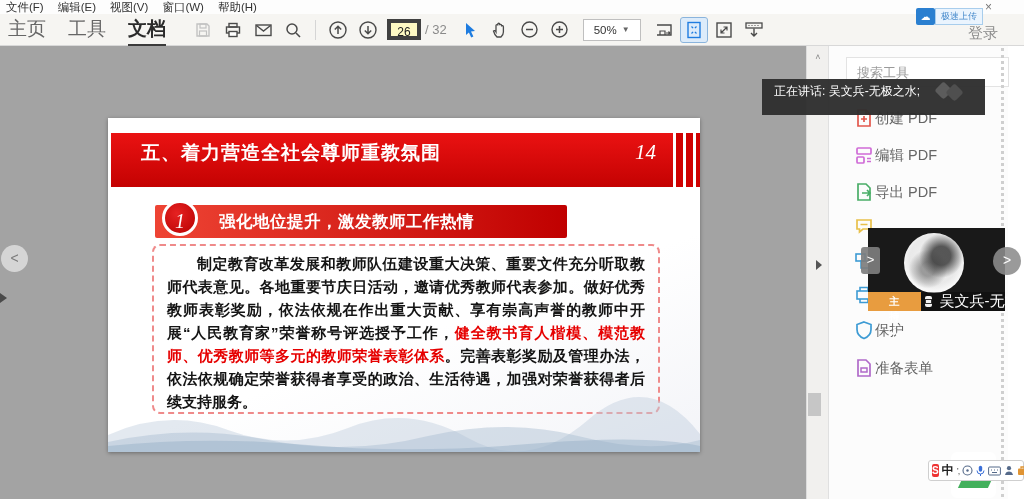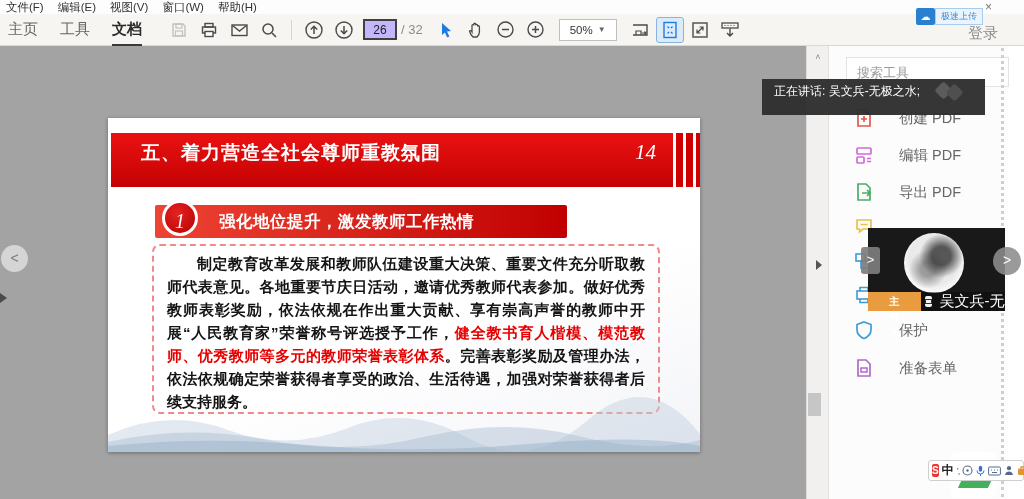--- a/index.html
+++ b/index.html
@@ -10,28 +10,28 @@
   #menubar { position:absolute; left:0; top:0; width:1024px; height:14px;
     background:#fdfdfd; display:flex; gap:14px;
     padding-left:6px; font-size:11.5px; color:#333; }
   .menu-item { cursor:default; }
   #win-close { position:absolute; right:32px; top:0; font-size:12px; color:#777; }
 
   
   #toolbar { position:absolute; left:0; top:14px; width:1024px; height:32px;
     background:#f6f5f2; border-bottom:1px solid #d8d8d8;
     display:flex; align-items:center; padding:0 8px; }
-  .tab { font-size:15px; color:#666; height:32px; line-height:30px;
+  .tab { font-size:19px; color:#666; height:32px; line-height:30px;
     margin-right:22px; border-bottom:2px solid transparent; }
   .tab.active { color:#2b2b2b; border-bottom:2px solid #3a3a3a; font-weight:bold; }
   .tbtn { width:26px; height:24px; display:flex; align-items:center;
     justify-content:center; margin:0 2px; border-radius:2px; }
   .tbtn svg { display:block; }
   .tsep { width:1px; height:20px; background:#d5d5d5; margin:0 7px; }
-  #page-box { width:34px; height:21px; background:#c4b5fd; border:2px solid #404040;
+  #page-box { width:34px; height:21px; background:#fef9c3; border:4px solid #404040;
     font-size:12px; color:#222; text-align:center; line-height:19px; margin:0 4px; }
   #page-total { font-size:13px; color:#8a8a8a; margin-right:8px; }
   #zoom-box { width:58px; height:22px; background:#fff; border:1px solid #bfbfbf;
     display:flex; align-items:center; justify-content:space-between;
     padding:0 10px; font-size:11.5px; color:#333; margin:16px 8px; }
   #zoom-box .caret { font-size:8px; color:#666; }
   .tbtn.active-fit { background:#dcebfa; outline:1px solid #8ab4dd; }
 
   #upload-badge { position:absolute; left:916px; top:8px; display:flex; align-items:center; }
   #upload-badge .cloud { width:19px; height:17px; background:#2a7fd0; border-radius:2px;
@@ -95,21 +95,21 @@
 
   
   #panel { position:absolute; left:828px; top:46px; width:180px; height:453px;
     background:#fcfcfc; border-left:1px solid #e0e0e0; }
   #panel-scroll { position:absolute; right:4px; top:2px; bottom:2px; width:0;
     border-right:3px dotted #cfcfcf; }
   #search-box { position:absolute; left:17px; top:11px; width:163px; height:30px;
     background:#fff; border:1px solid #e3e3e3; font-size:13px; color:#555;
     padding:0 10px; outline:none; }
   #search-box::placeholder { color:#9a9a9a; }
-  .prow { position:absolute; left:24px; display:flex; align-items:center; gap:24px; }
+  .prow { position:absolute; left:24px; display:flex; align-items:center; gap:0; }
   .prow .plabel { font-size:14.5px; color:#666; }
   .prow svg { display:block; }
 
   
   #speak-toast { position:absolute; left:762px; top:79px; width:223px; height:36px;
     background:rgba(46,46,46,.96); color:#fff; font-size:12px; line-height:25px;
     padding-left:12px; z-index:30; }
   #toast-logo { position:absolute; right:16px; top:4px; width:34px; height:17px; opacity:.45; }
   #toast-logo i { position:absolute; width:13px; height:13px; background:#8a8a8a;
     border-radius:3px; transform:rotate(45deg); display:block; }

